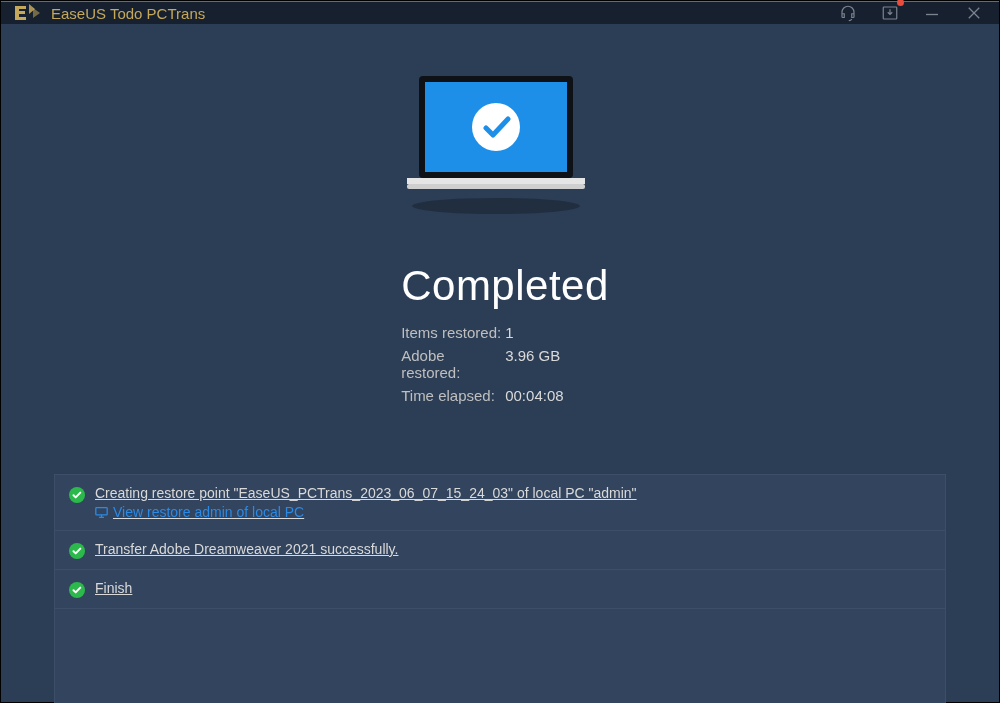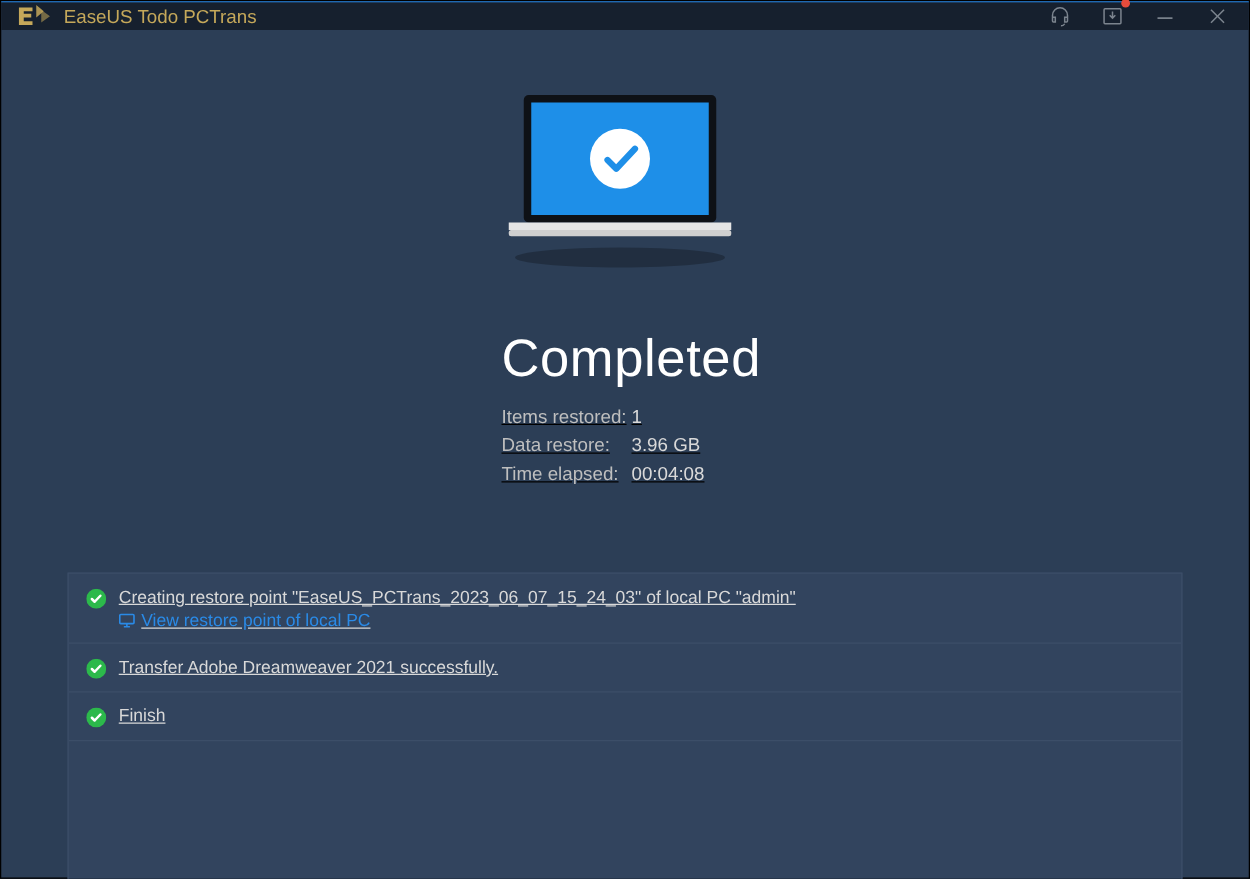--- a/index.html
+++ b/index.html
@@ -88,21 +88,20 @@
     color: #ffffff;
     font-size: 42px;
     font-weight: 300;
     margin-bottom: 14px;
     letter-spacing: 0.5px;
   }
   .statrow {
     display: flex;
     font-size: 15px;
     margin-bottom: 6px;
-    text-decoration: underline;
   }
   .stat-label { color: #bfbfbf; width: 104px; }
   .stat-value { color: #d9d9d9; }
   
   .list-panel {
     margin-top: 64px;
     width: 892px;
     height: 286px;
     background: #32445e;
     border: 1px solid #3c4e68;
@@ -214,21 +213,21 @@
           <ellipse cx="95" cy="134" rx="84" ry="8" fill="#000" opacity="0.25"></ellipse>
         </svg>
       </div>
       <div class="infoblock">
         <div class="completed-title">Completed</div>
         <div class="statrow">
           <div class="stat-label">Items restored:</div>
           <div class="stat-value">1</div>
         </div>
         <div class="statrow">
-          <div class="stat-label">Data restore:</div>
+          <div class="stat-label">Adobe restored:</div>
           <div class="stat-value">3.96 GB</div>
         </div>
         <div class="statrow">
           <div class="stat-label">Time elapsed:</div>
           <div class="stat-value">00:04:08</div>
         </div>
       </div>
     </div>
 
     <div class="list-panel">
@@ -241,21 +240,21 @@
             </svg>
         </span>
         <div class="item-body">
           <div>Creating restore point "EaseUS_PCTrans_2023_06_07_15_24_03" of local PC "admin"</div>
           <div class="sublink">
             <svg width="13" height="13" viewBox="0 0 16 16">
               <rect x="1" y="2" width="14" height="9" rx="1" fill="none" stroke="#2a8ae6" stroke-width="1.6"></rect>
               <line x1="5" y1="14" x2="11" y2="14" stroke="#2a8ae6" stroke-width="1.6"></line>
               <line x1="8" y1="11" x2="8" y2="14" stroke="#2a8ae6" stroke-width="1.6"></line>
             </svg>
-            <span>View restore point of local PC</span>
+            <span>View restore admin of local PC</span>
           </div>
         </div>
       </div>
 
       <div class="list-item">
         <span class="check-icon">
           <svg width="16" height="16" viewBox="0 0 16 16">
               <circle cx="8" cy="8" r="8" fill="#2cb94b"></circle>
               <path d="M4.5 8.2 l2.2 2.2 l4.6 -4.8" fill="none" stroke="#fff" stroke-width="2" stroke-linecap="round" stroke-linejoin="round"></path>
             </svg>

